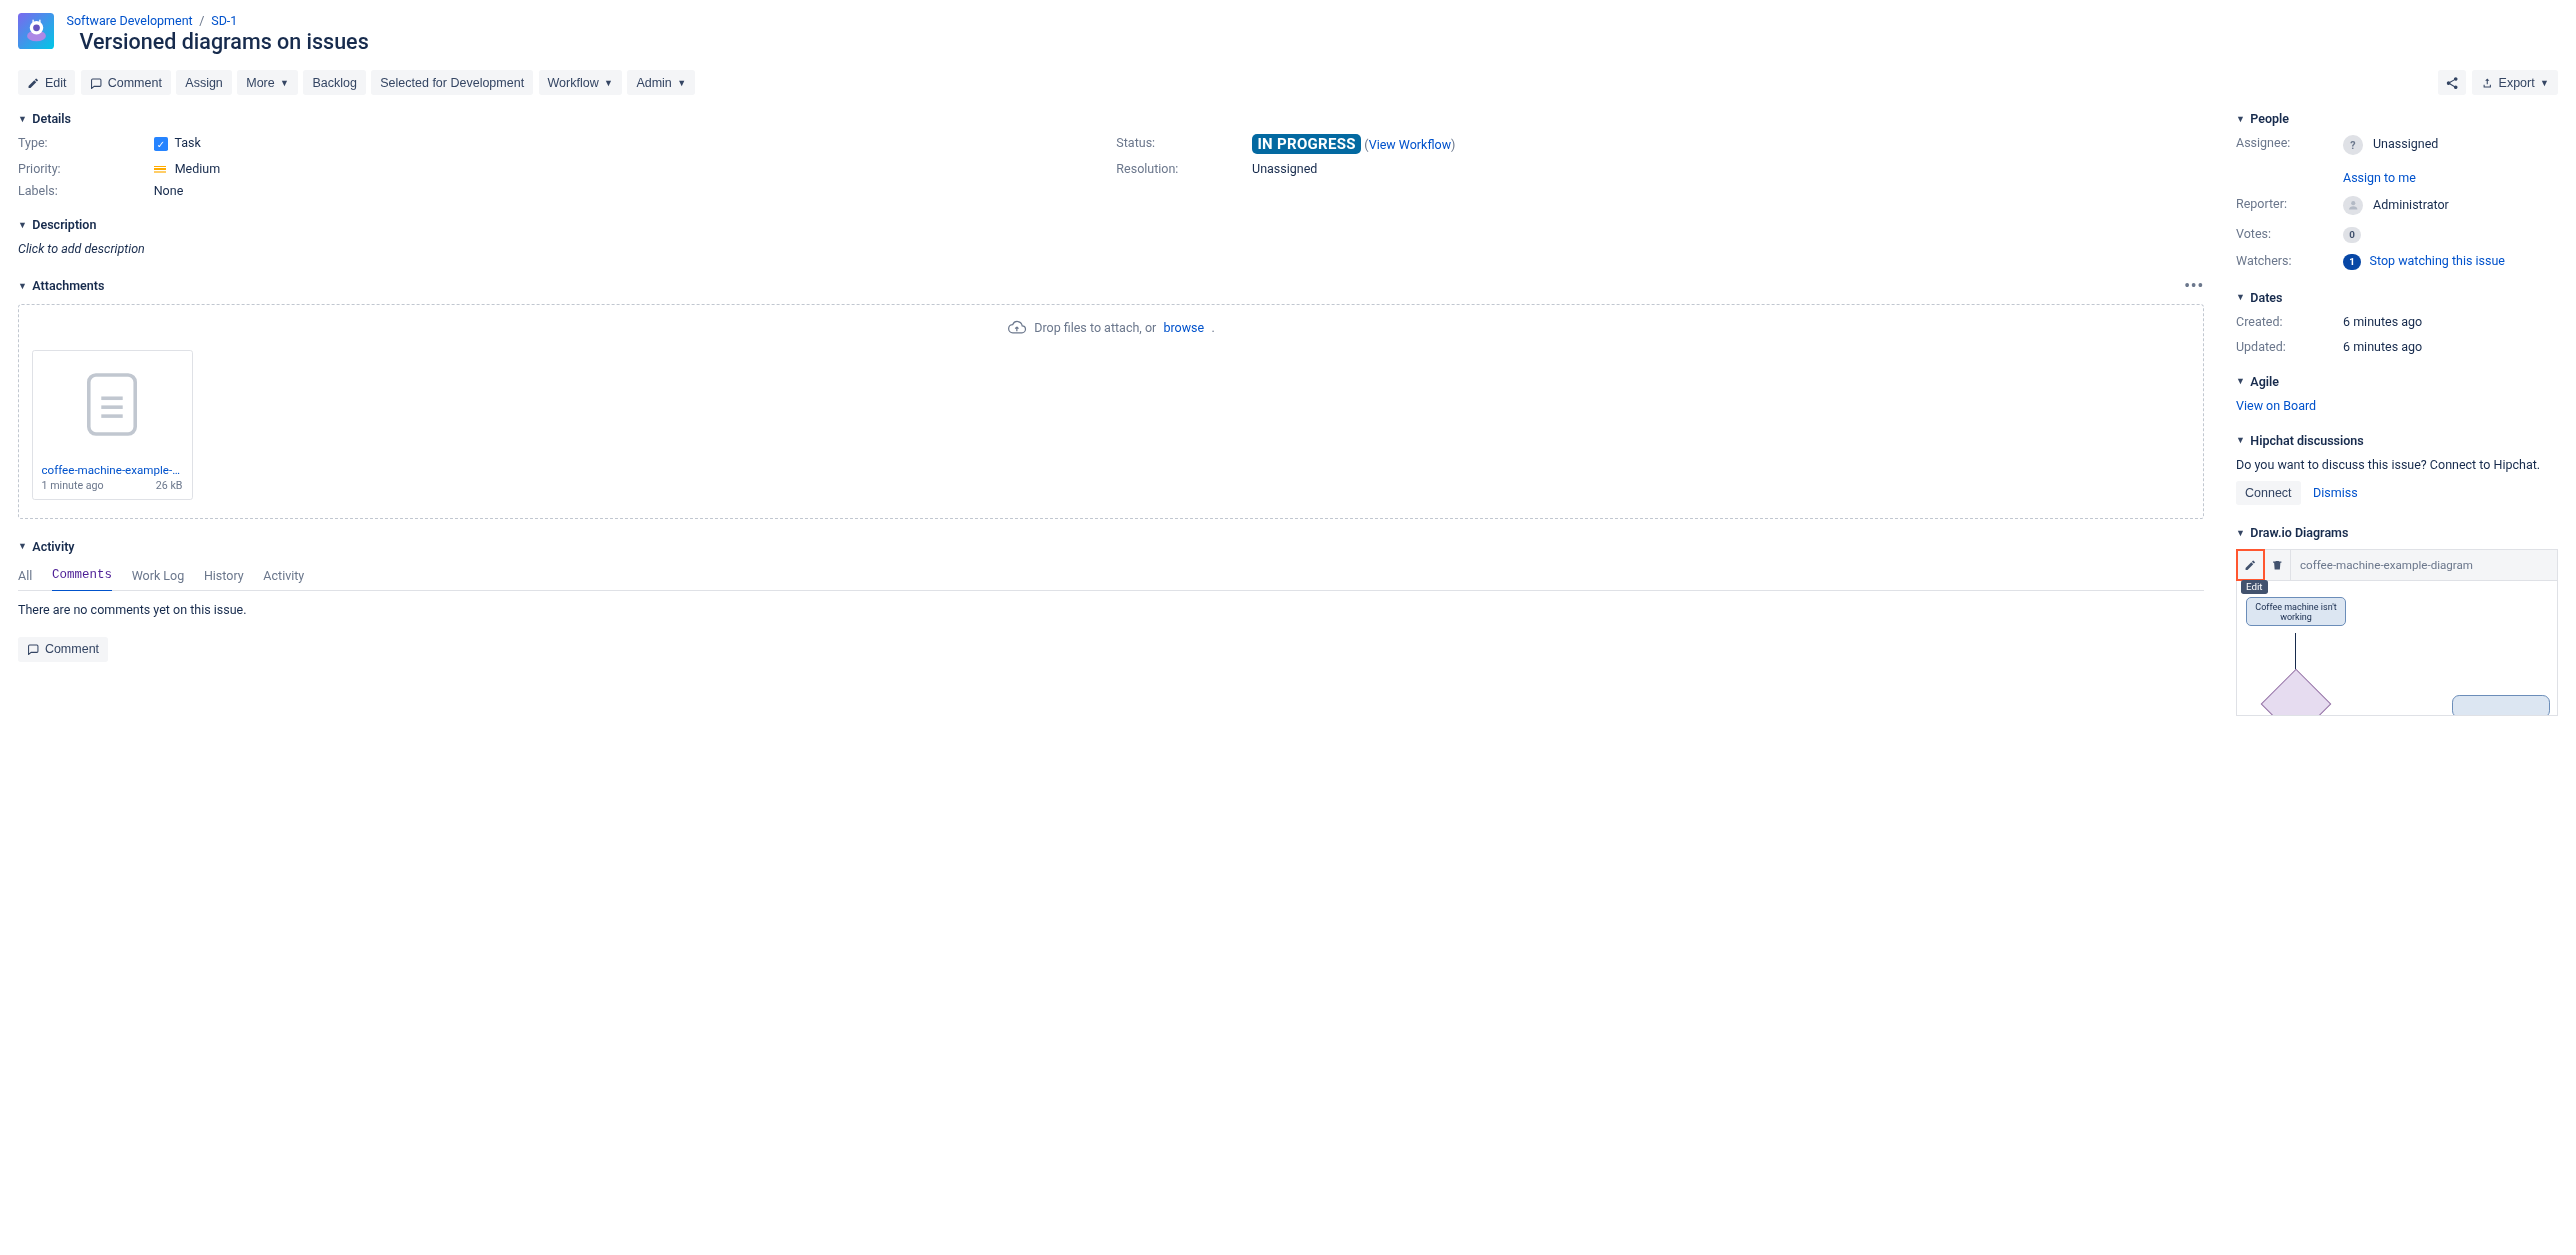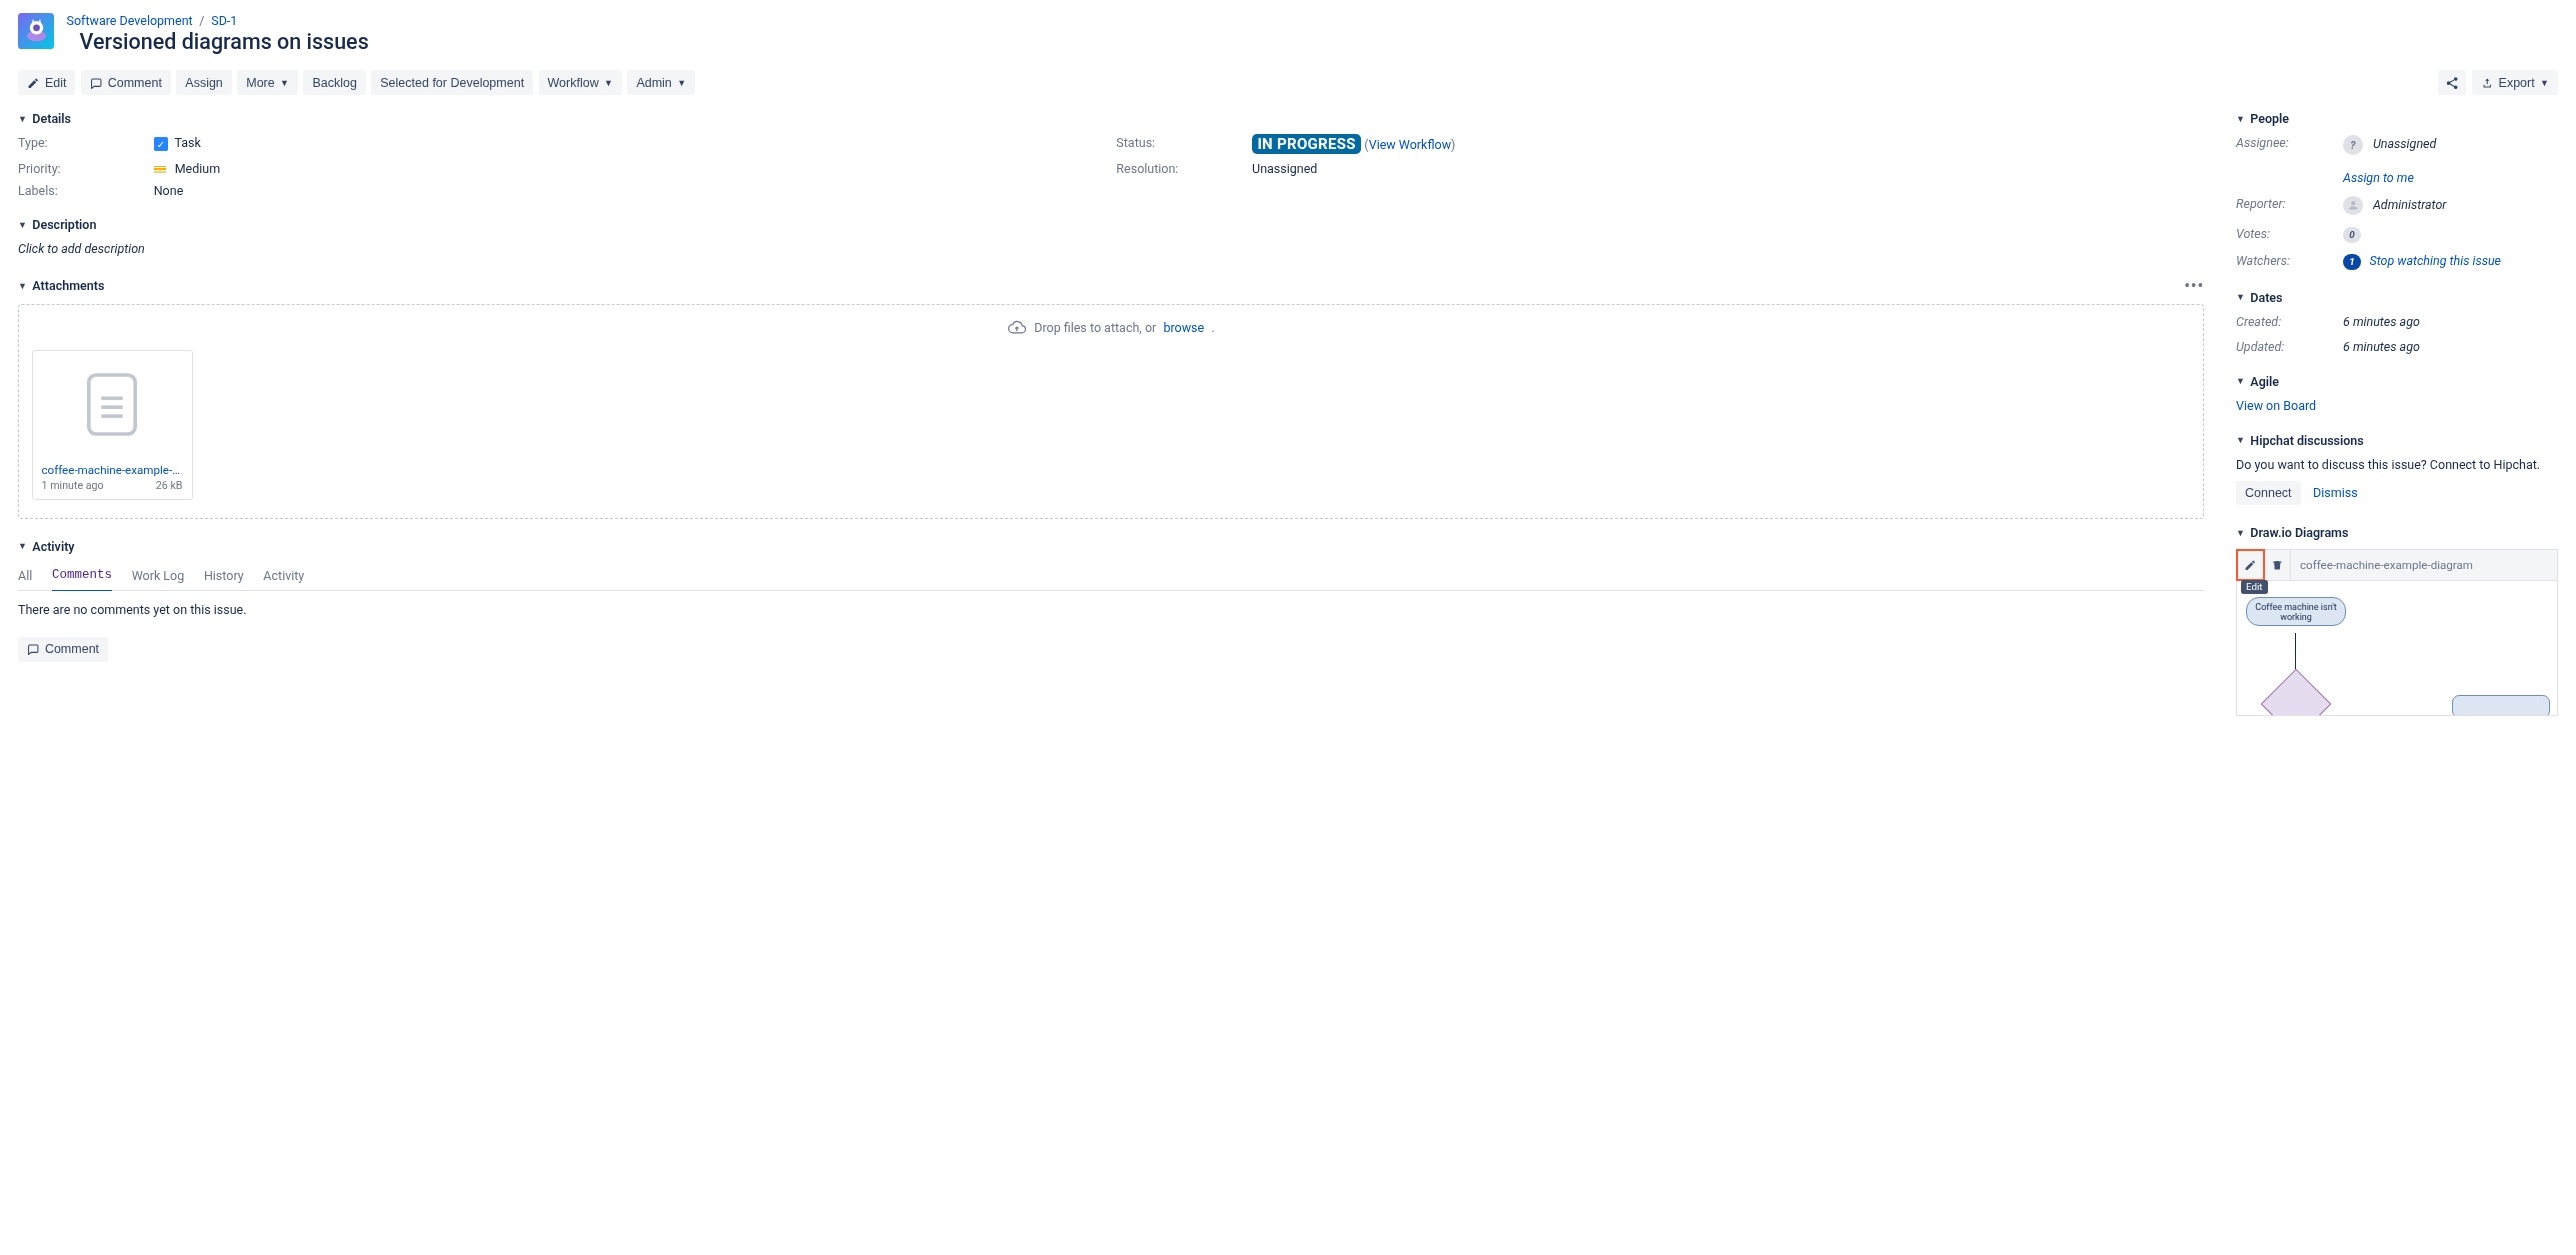--- a/index.html
+++ b/index.html
@@ -44,36 +44,36 @@
   .attach-card { width:161px; border:0.9px solid #DFE1E6; border-radius:2.7px; background:#fff; }
   .attach-thumb { height:107px; display:flex; align-items:center; justify-content:center; }
   .attach-meta { padding:5.4px 9px 7.2px; }
   .attach-name { color:#0052CC; font-size:11.6px; white-space:nowrap; overflow:hidden; text-overflow:ellipsis; }
   .attach-sub { display:flex; justify-content:space-between; color:#6B778C; font-size:10.7px; margin-top:1.8px;}
 
   .tabs { display:flex; gap:19.7px; border-bottom:0.9px solid #DFE1E6; margin-bottom:10.7px; }
   .tab { padding:5.4px 0 7.2px; color:#6B778C; cursor:pointer; }
   .tab.active { color:#4c1d95; border-bottom:1.8px solid #0052CC; margin-bottom:-0.9px;font-family:Liberation Mono, monospace; }
 
-  .kv { display:grid; grid-template-columns: 107px 1fr; row-gap:10.7px; font-size:12.5px;font-style:italic; }
+  .kv { display:grid; grid-template-columns: 107px 1fr; row-gap:10.7px; font-size:12.5px; }
   .kv .lbl { color:#6B778C; }
   .pill-q { display:inline-flex; width:19.7px; height:19.7px; border-radius:50%; background:#DFE1E6; color:#6B778C; align-items:center; justify-content:center; font-weight:700; font-size:10.7px; margin-right:7.2px; vertical-align:middle;}
   .avatar-ph { display:inline-flex; width:19.7px; height:19.7px; border-radius:50%; background:#DFE1E6; margin-right:7.2px; vertical-align:middle; align-items:center; justify-content:center;}
   .count-pill { display:inline-flex; min-width:18px; height:16px; padding:0 5.4px; border-radius:8px; align-items:center; justify-content:center; font-size:9.8px; font-weight:700; }
   .count-pill.grey { background:#DFE1E6; color:#42526E; }
   .count-pill.blue { background:#0747A6; color:#fff; }
 
   .diagram-panel { border:0.9px solid #DFE1E6; }
   .diagram-head { display:flex; align-items:center; background:#F4F5F7; border-bottom:0.9px solid #DFE1E6; }
   .diagram-head .dbtn { width:27px; height:30px; display:flex; align-items:center; justify-content:center; border-right:0.9px solid #DFE1E6; cursor:pointer; color:#42526E; position:relative;}
   .diagram-head .dbtn.edit-hl { outline:2.7px solid #FF5630; outline-offset:-1.8px; }
   .diagram-head .dname { padding:0 9px; color:#6B778C; font-size:11.6px; }
   .tooltip { position:absolute; top:29.5px; left:3.6px; background:#42526E; color:#fff; font-size:9.8px; padding:1.8px 5.4px; border-radius:2.7px; z-index:2;}
   .diagram-body { height:134px; position:relative; background:#fff; overflow:hidden;}
-  .flow-node1 { position:absolute; top:16px; left:9px; width:100px; border:0.9px solid #6B8DB9; background:#DCE6F2; border-radius:13px; padding:3.6px 5.4px; text-align:center; font-size:9px; color:#172B4D;}
+  .flow-node1 { position:absolute; top:16px; left:9px; width:100px; border:0.9px solid #6B8DB9; background:#DCE6F2; border-radius:5px; padding:3.6px 5.4px; text-align:center; font-size:9px; color:#172B4D;}
   .flow-arrow { position:absolute; top:52px; left:58px; width:0.9px; height:47px; background:#172B4D;}
   .flow-arrow::after { content:''; position:absolute; bottom:-0.9px; left:-2.7px; border:3.6px solid transparent; border-top-color:#172B4D;}
   .flow-diamond { position:absolute; top:98px; left:34px; width:50px; height:50px; background:#E6DCF0; border:0.9px solid #9673A6; transform:rotate(45deg);}
   .flow-node2 { position:absolute; top:114px; right:7.2px; width:98px; height:23px; border:0.9px solid #6B8DB9; background:#DCE6F2; border-radius:7.2px;}
 </style>
 </head>
 <body>
 
 <div class="header-row">
   <div class="project-avatar">

